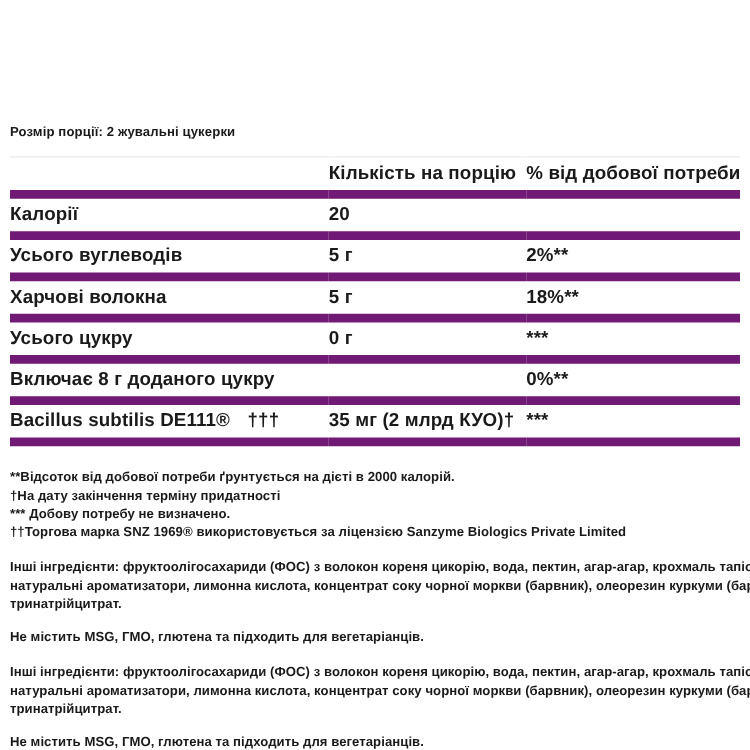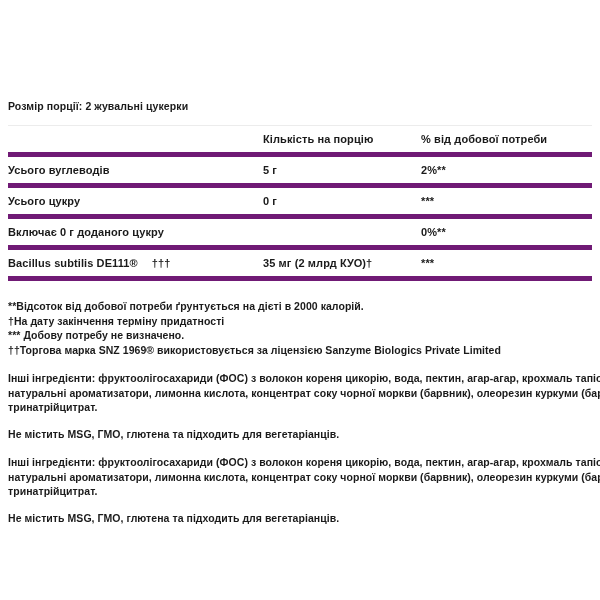--- a/index.html
+++ b/index.html
@@ -39,28 +39,28 @@
     border-collapse: collapse;
     margin-top: 8px;
     table-layout: fixed;
   }
   .nutri-table col.c-name   { width: 255px; }
   .nutri-table col.c-amount { width: 158px; }
   .nutri-table col.c-dv     { width: 171px; }
 
   .nutri-table th,
   .nutri-table td {
-    font-size: 11px;
+    font-size: 15px;
     font-weight: bold;
     text-align: left;
     vertical-align: middle;
     padding: 0;
     height: 26px;
     line-height: 26px;
-    border-bottom: 5px solid #701a75;
+    border-bottom: 7px solid #701a75;
     letter-spacing: 0.1px;
     white-space: nowrap;
     overflow: visible;
   }
   .nutri-table thead th {
     border-top: 1px solid #ececec;
   }
   .nutri-table thead th.c-name-h {
     border-top: 1px solid #ececec;
   }
@@ -113,31 +113,41 @@
     </colgroup>
     <thead>
       <tr>
         <th class="c-name-h"></th>
         <th>Кількість на порцію</th>
         <th>% від добової потреби</th>
       </tr>
     </thead>
     <tbody id="table-body">
         <tr>
+          <td><span>Калорії</span></td>
+          <td>20</td>
+          <td></td>
+        </tr>
+        <tr>
           <td><span>Усього вуглеводів</span></td>
           <td>5 г</td>
           <td>2%**</td>
+        </tr>
+        <tr>
+          <td><span>Харчові волокна</span></td>
+          <td>5 г</td>
+          <td>18%**</td>
         </tr>
         <tr>
           <td><span>Усього цукру</span></td>
           <td>0 г</td>
           <td>***</td>
         </tr>
         <tr>
-          <td><span>Включає 0 г доданого цукру</span></td>
+          <td><span>Включає 8 г доданого цукру</span></td>
           <td></td>
           <td>0%**</td>
         </tr>
         <tr>
           <td><span>Bacillus subtilis DE111®</span><span class="dagger">†††</span></td>
           <td>35 мг (2 млрд КУО)†</td>
           <td>***</td>
         </tr>
       </tbody>
   </table>

